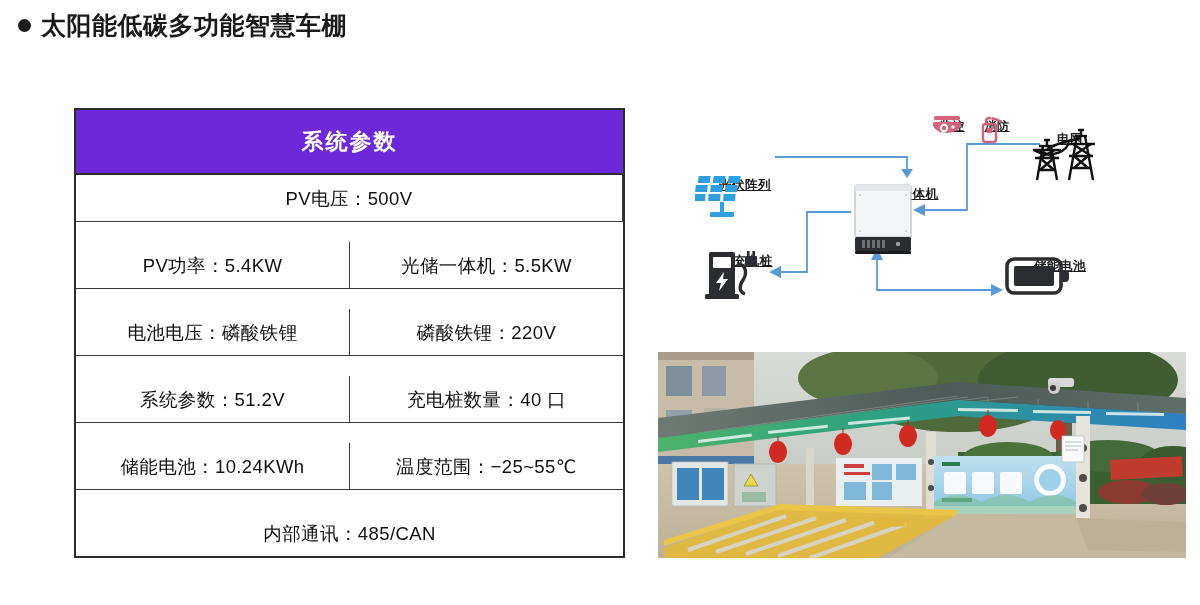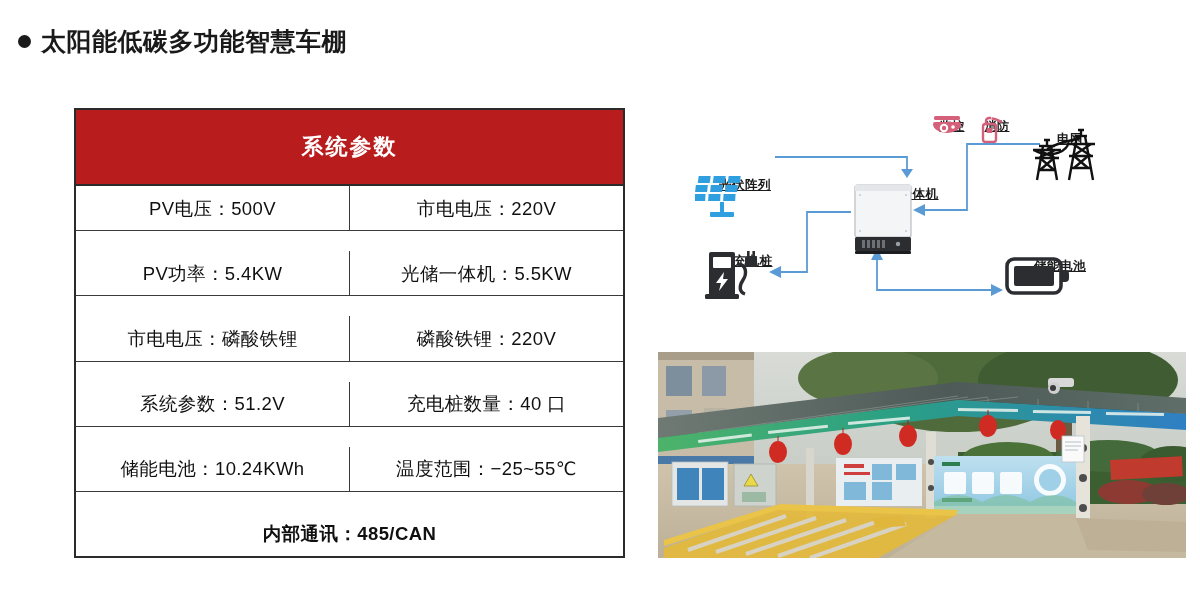--- a/index.html
+++ b/index.html
@@ -7,58 +7,58 @@
     width: 1200px; height: 605px;
     background: #ffffff;
     font-family: "Liberation Sans", "DejaVu Sans", sans-serif;
     overflow: hidden;
   }
   #page { position: relative; width: 1200px; height: 605px; }
 
   
   .title-row {
     position: absolute; left: 18px; top: 13px;
-    display: flex; align-items: center; gap: 10px; margin-top: 16px;
+    display: flex; align-items: center; gap: 10px;
   }
   .bullet {
     width: 13px; height: 13px; border-radius: 50%;
     background: #1a1a1a; flex: none;
   }
   .title-text {
     font-size: 25px; font-weight: 700; color: #1a1a1a;
     letter-spacing: .5px; line-height: 1;
   }
 
   
   .spec-table {
     position: absolute; left: 74px; top: 108px;
     width: 551px; height: 450px;
     border: 2px solid #2b2b2b;
     display: flex; flex-direction: column;
     background: #fff;
   }
   .spec-header {
-    height: 76px; background: #b91c1c;
+    height: 65px; background: #6d28d9;
     display: flex; align-items: center; justify-content: center;
     border-bottom: 2px solid #2b2b2b;
   }
   .spec-header span {
     color: #ffffff; font-size: 22px; font-weight: 700; letter-spacing: 2px;
   }
   .spec-body { flex: 1; display: flex; flex-direction: column; gap: 20px; }
   .spec-row {
     flex: 1; display: flex; border-bottom: 1.6px solid #3a3a3a;
   }
   .spec-row:last-child { border-bottom: none; }
   .spec-cell {
     flex: 1; display: flex; align-items: center; justify-content: center;
     font-size: 18.5px; color: #101010; letter-spacing: .4px;
   }
   .spec-cell.left { border-right: 1.6px solid #3a3a3a; }
-  .spec-row.merged .spec-cell { border-right: none; font-weight: bold; }
+  .spec-row.merged .spec-cell { border-right: none; }
 
   
   .diagram {
     position: absolute; left: 655px; top: 100px;
     width: 545px; height: 240px;
   }
   .diagram svg { position: absolute; left: 0; top: 0; }
   .node { position: absolute; text-align: center; }
   .node-label {
     font-size: 12.5px; color: #1b1b1b; font-weight: 700;
@@ -102,30 +102,29 @@
   </div>
 
   <div class="spec-table">
     <div class="spec-header">
       <span>系统参数</span>
     </div>
     <div class="spec-body">
 
       <div class="spec-row">
         <div class="spec-cell left">PV电压：500V</div>
-        <div class="spec-cell">市电电压：220V</div>
       </div>
 
       <div class="spec-row">
         <div class="spec-cell left">PV功率：5.4KW</div>
         <div class="spec-cell">光储一体机：5.5KW</div>
       </div>
 
       <div class="spec-row">
-        <div class="spec-cell left">市电电压：磷酸铁锂</div>
+        <div class="spec-cell left">电池电压：磷酸铁锂</div>
         <div class="spec-cell">磷酸铁锂：220V</div>
       </div>
 
       <div class="spec-row">
         <div class="spec-cell left">系统参数：51.2V</div>
         <div class="spec-cell">充电桩数量：40 口</div>
       </div>
 
       <div class="spec-row">
         <div class="spec-cell left">储能电池：10.24KWh</div>

